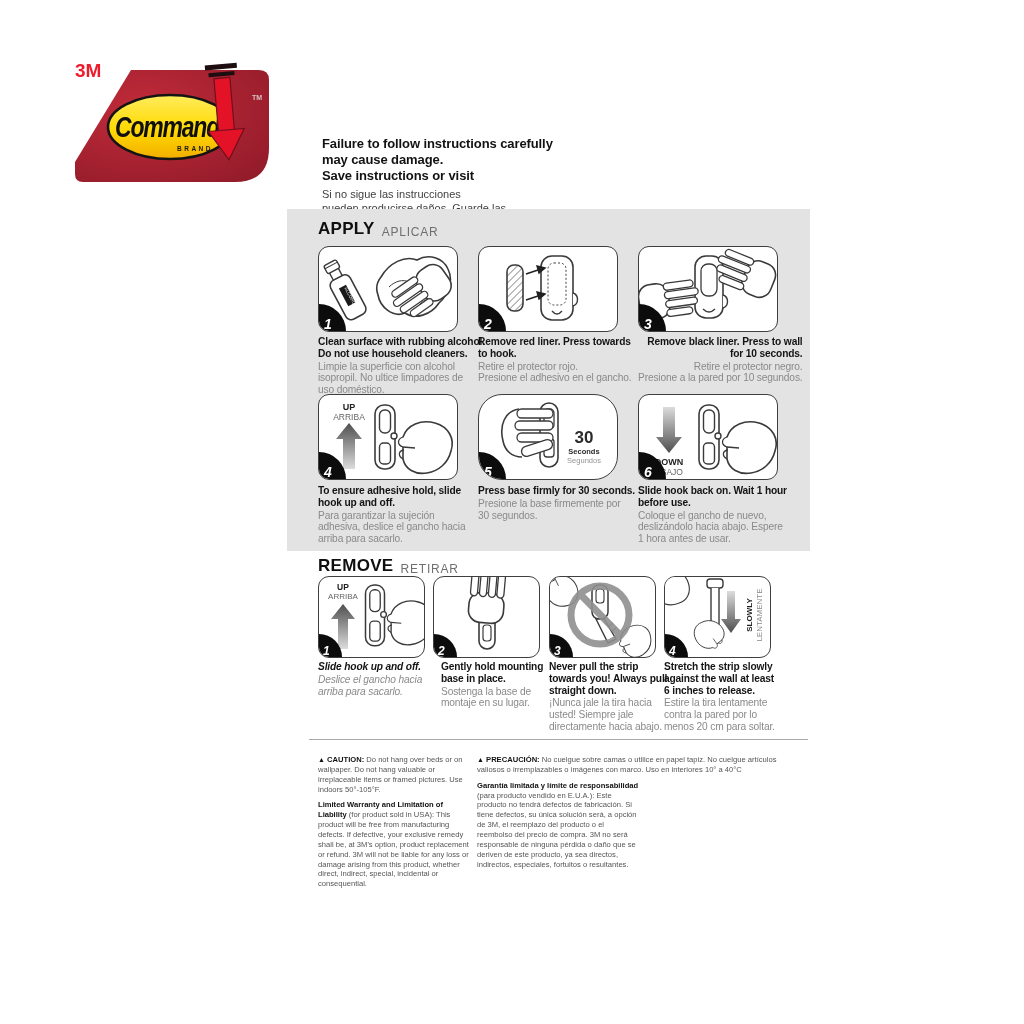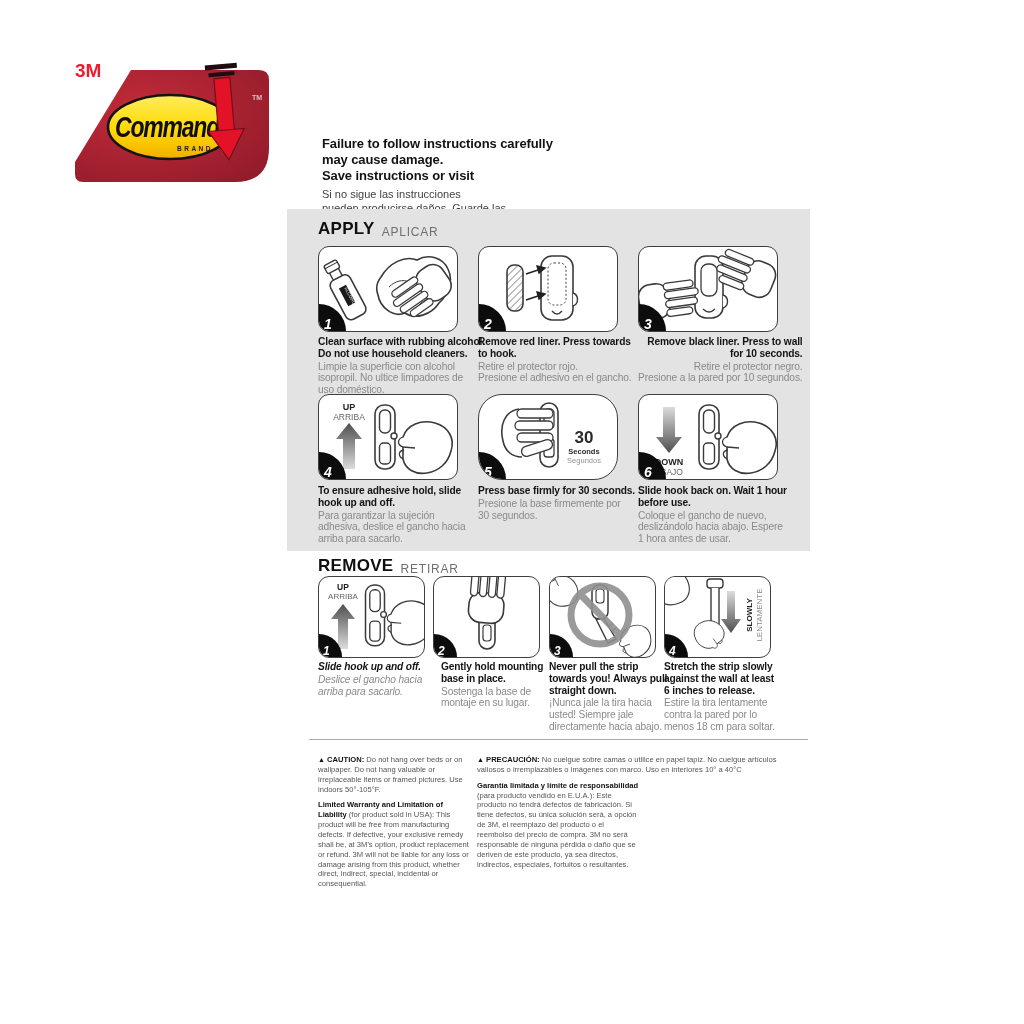--- a/index.html
+++ b/index.html
@@ -339,21 +339,21 @@
     <div class="cap-es">¡Nunca jale la tira hacia
 usted! Siempre jale
 directamente hacia abajo.</div>
   </div>
   <div class="cap" style="left:664px;top:661px;">
     <div class="cap-en">Stretch the strip slowly
 against the wall at least
 6 inches to release.</div>
     <div class="cap-es">Estire la tira lentamente
 contra la pared por lo
-menos 18 cm para soltar.</div>
+menos 20 cm para soltar.</div>
   </div>
 
   <div class="divider"></div>
 
   <div class="foot foot-left">
     <p><span class="wicon">▲</span> <b>CAUTION:</b> <span>Do not hang over beds or on wallpaper. Do not hang valuable or irreplaceable items or framed pictures. Use indoors 50°-105°F.</span></p>
     <p><b>Limited Warranty and Limitation of Liability</b> <span>(for product sold in USA): This product will be free from manufacturing defects. If defective, your exclusive remedy shall be, at 3M's option, product replacement or refund. 3M will not be liable for any loss or damage arising from this product, whether direct, indirect, special, incidental or consequential.</span></p>
   </div>
   <div class="foot foot-right">
     <p><span class="wicon">▲</span> <b>PRECAUCIÓN:</b> <span>No cuelgue sobre camas o utilice en papel tapiz. No cuelgue artículos valiosos o irremplazables o imágenes con marco. Uso en interiores 10° a 40°C</span></p>

